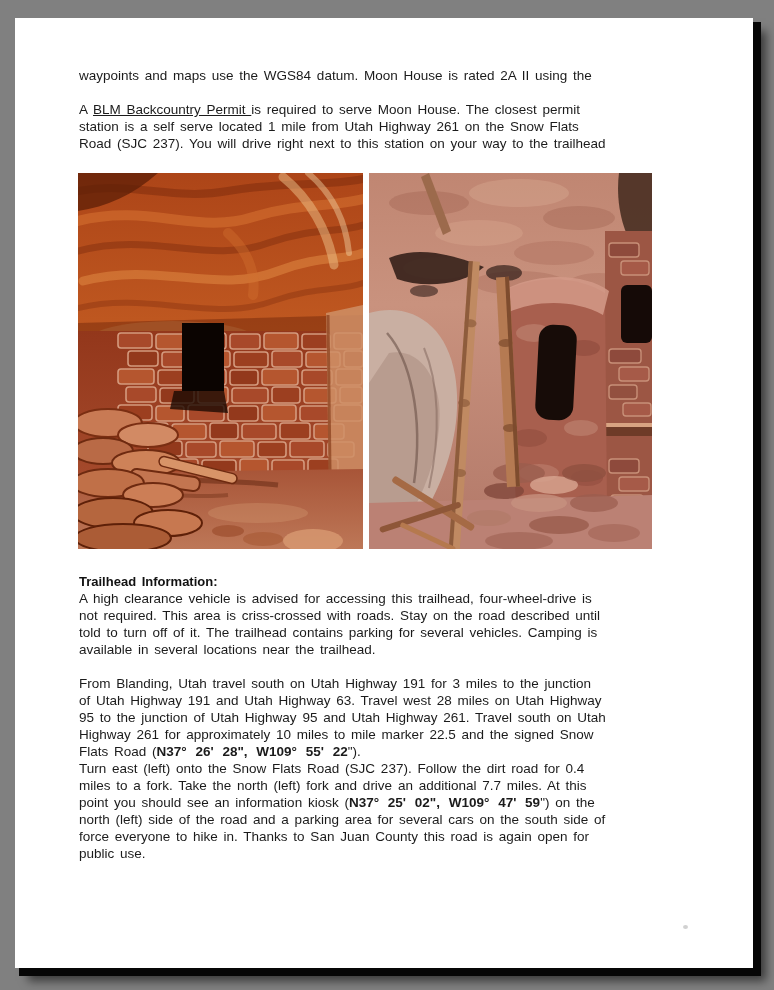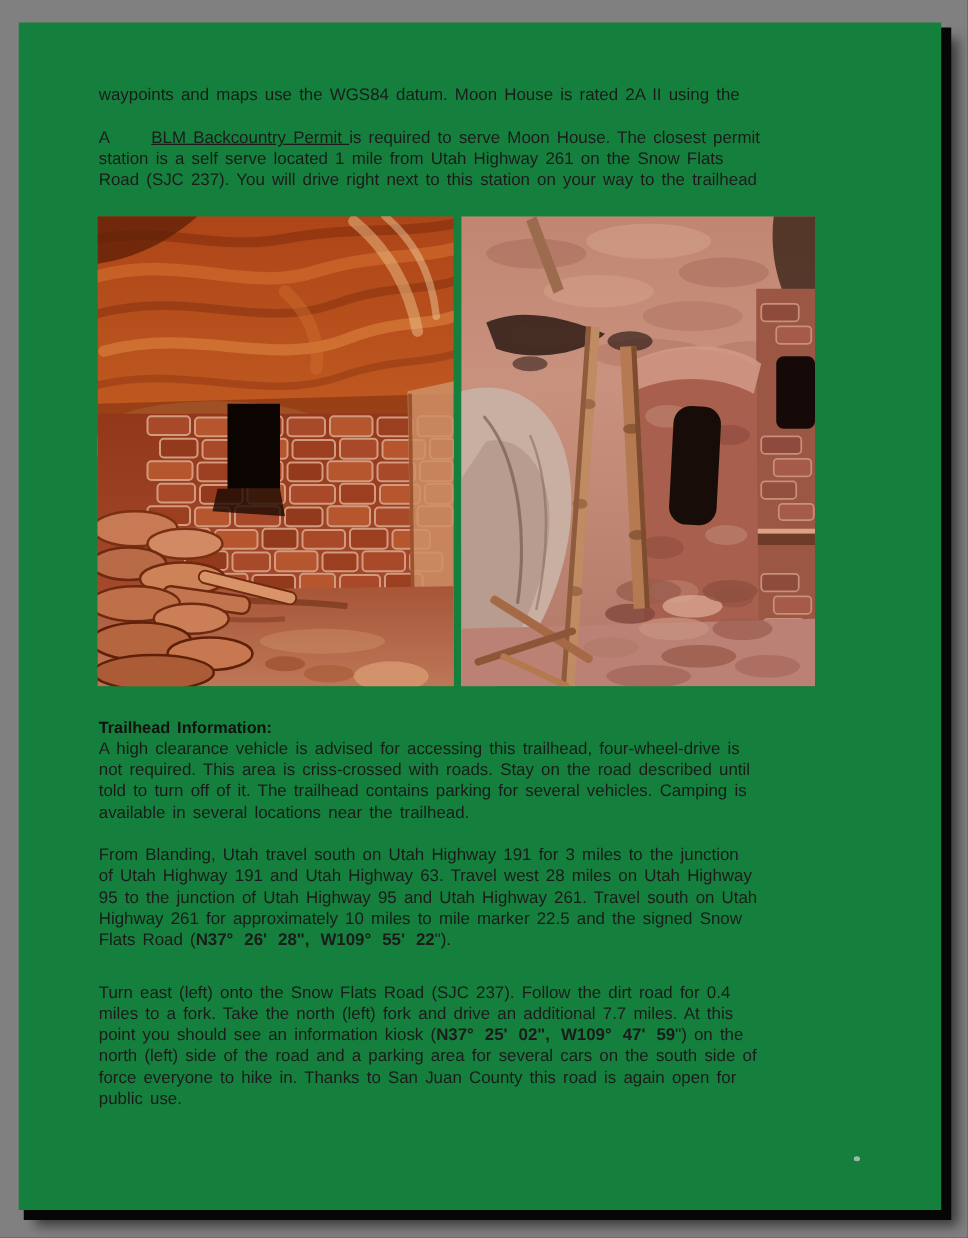--- a/index.html
+++ b/index.html
@@ -4,34 +4,34 @@
 <title>Document</title>
 <style>
   html,body{margin:0;padding:0;}
   body{
     width:774px;height:990px;overflow:hidden;position:relative;
     background:#808080;
     font-family:"Liberation Sans",sans-serif;
   }
   .page{
     position:absolute;left:15px;top:18px;width:738px;height:950px;
-    background:#15803d;
+    background:#ffffff;
     box-shadow:6px 6px 0 2px #060606, 13px 13px 9px rgba(0,0,0,.55);
   }
   .content{
     padding:49px 60px 0 64px;
     font-size:13.5px;line-height:17px;color:#1b1b1b;
     word-spacing:2px;
   }
   .para{margin:0;}
   .line{white-space:pre;}
   .b{font-weight:bold;word-spacing:5px;}
-  .u{text-decoration:underline;margin-left:28px;}
+  .u{text-decoration:underline;}
   .mt17{margin-top:17px;}
-  .mt25{margin-top:25px;}
+  .mt25{}
   .photo-row{display:flex;gap:6px;margin:21px 0 0 -1px;}
   .photo{width:285px;height:376px;display:block;}
   .photo svg{display:block;}
   .heading{
     font-size:13px;line-height:17px;font-weight:bold;margin:24px 0 0 0;color:#111;
   }
   .speck{
     position:absolute;left:668px;top:907px;width:5px;height:4px;
     background:#c6c6c6;border-radius:50%;opacity:.8;
   }

